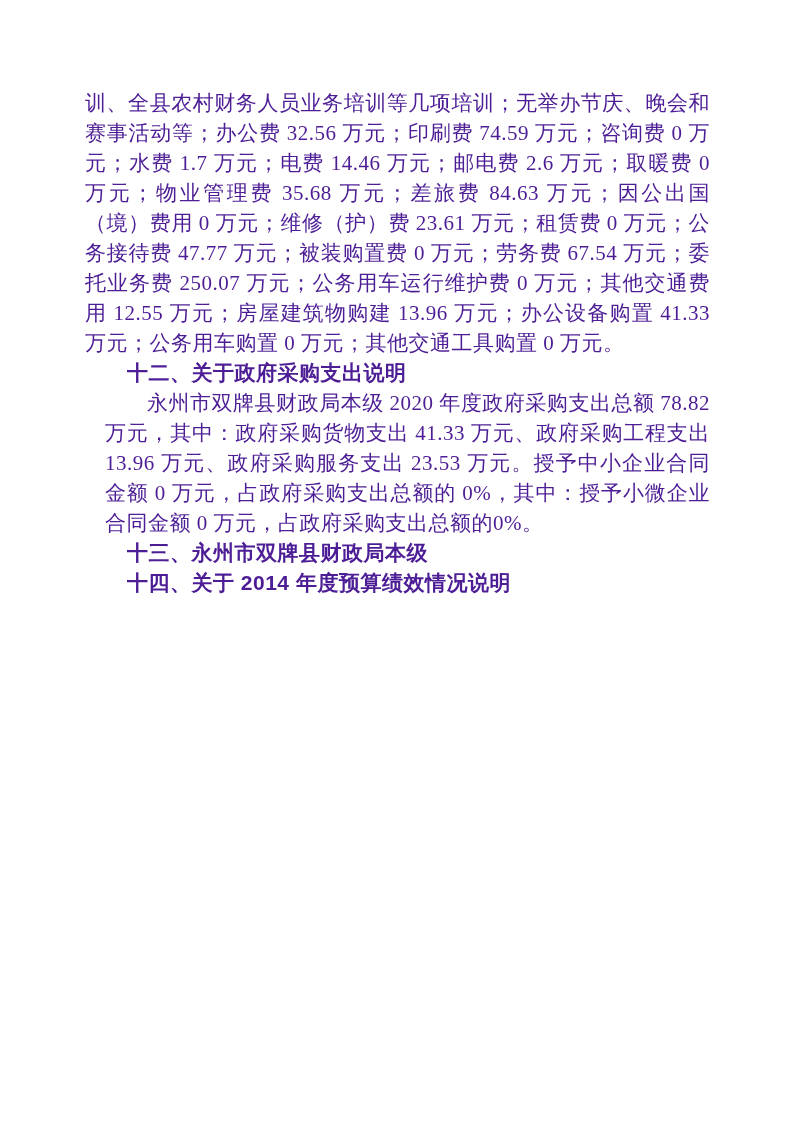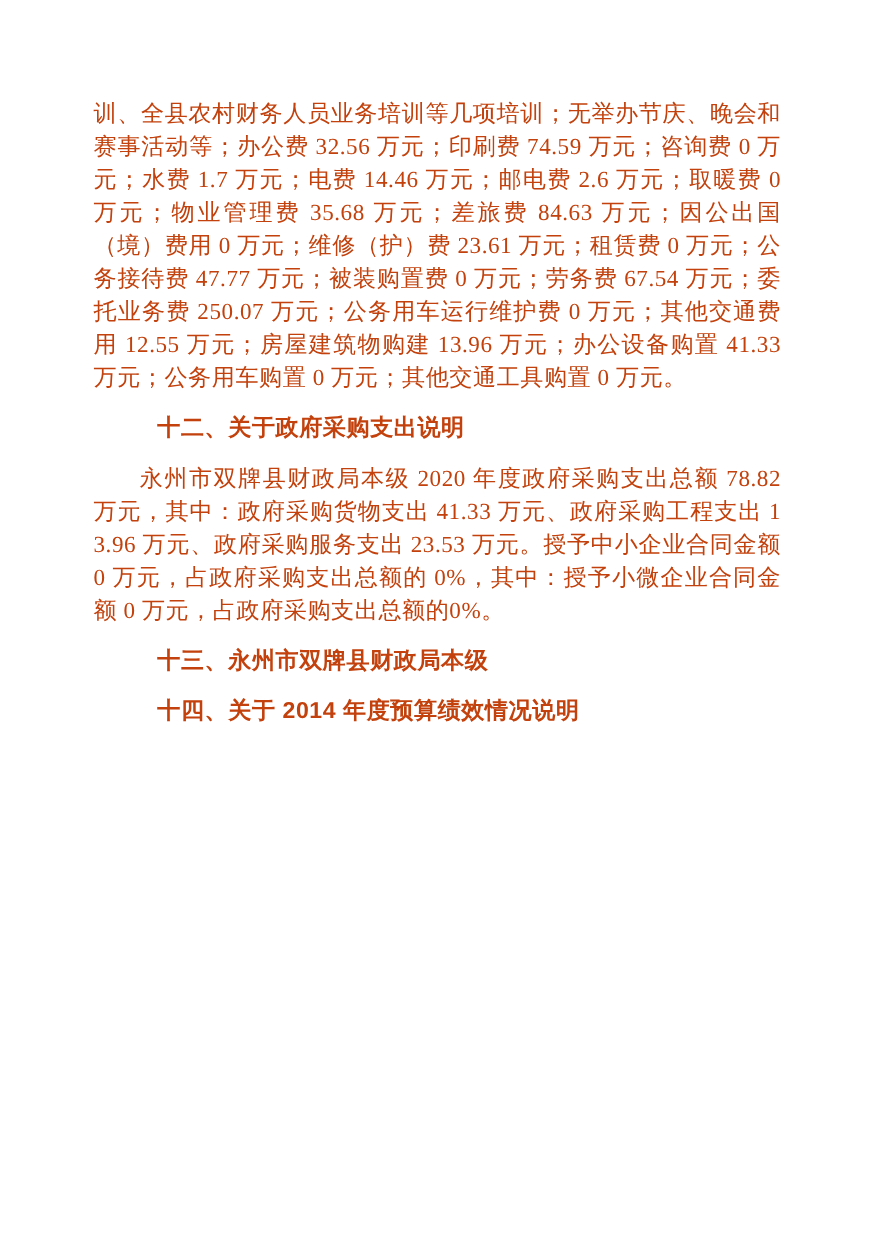--- a/index.html
+++ b/index.html
@@ -9,41 +9,42 @@
   }
   .page {
     position: relative;
     width: 793px;
     height: 1122px;
     background: #ffffff;
     overflow: hidden;
     box-sizing: border-box;
     padding: 88px 83px 0 85px;
     font-family: "Liberation Serif", "DejaVu Serif", serif;
-    color: #c2410c;
+    color: #4c1d95;
     border-radius: 21px;
   }
   .content {
     width: 625px;
   }
   .body-paragraph {
     margin: 0;
     font-size: 21px;
     line-height: 30px;
     text-align: justify;
     text-justify: inter-character;
     letter-spacing: 0.5px;
     word-break: break-all;
     font-family: "Liberation Serif", "DejaVu Serif", serif;
   }
   .body-paragraph.indent {
     text-indent: 2em;
+    margin-left: 20px;
   }
   .section-heading {
-    margin: 16px;
+    margin: 0;
     font-size: 21px;
     line-height: 30px;
     font-weight: bold;
     text-indent: 2em;
     font-family: "Liberation Sans", "DejaVu Sans", sans-serif;
     letter-spacing: 0.5px;
   }
 </style>
 </head>
 <body>

